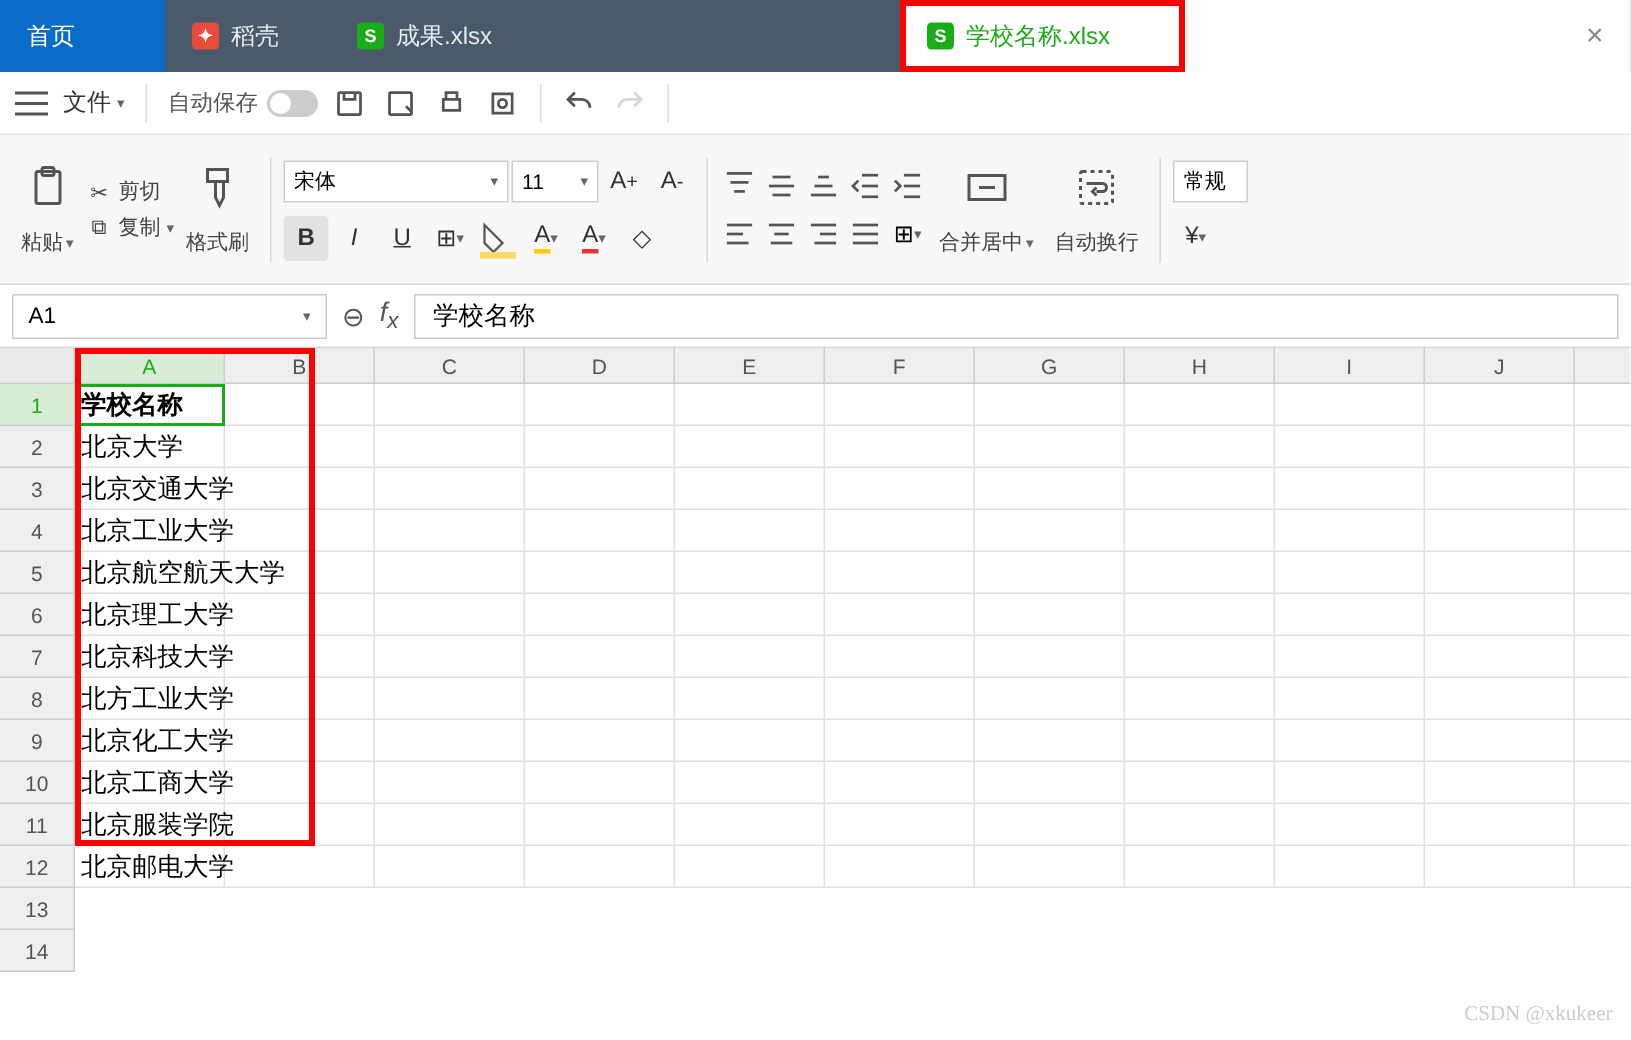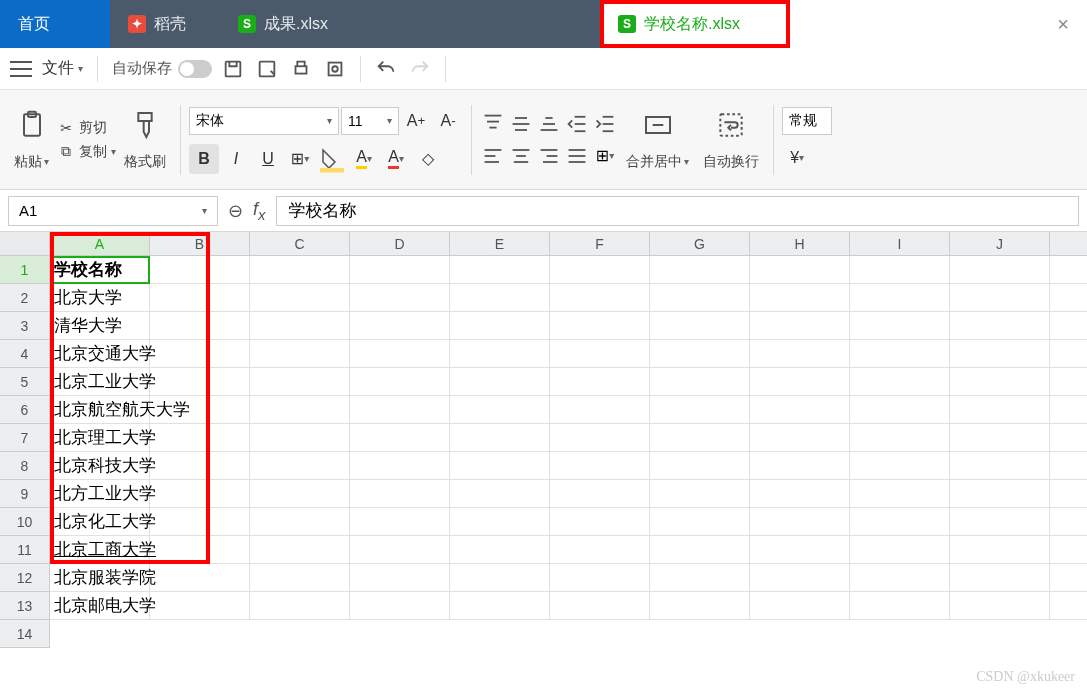--- a/index.html
+++ b/index.html
@@ -404,32 +404,20 @@
           <div class="cell" style="width: 100px;"></div>
           <div class="cell" style="width: 100px;"></div>
           <div class="cell" style="width: 100px;"></div>
           <div class="cell" style="width: 100px;"></div>
           <div class="cell" style="width: 100px;"></div>
           <div class="cell" style="width: 100px;"></div>
           <div class="cell" style="width: 100px;"></div>
           <div class="cell" style="width: 100px;"></div>
         </div>
         <div class="cell-row">
-          <div class="cell" style="width: 100px;">清华大学</div>
-          <div class="cell" style="width: 100px;"></div>
-          <div class="cell" style="width: 100px;"></div>
-          <div class="cell" style="width: 100px;"></div>
-          <div class="cell" style="width: 100px;"></div>
-          <div class="cell" style="width: 100px;"></div>
-          <div class="cell" style="width: 100px;"></div>
-          <div class="cell" style="width: 100px;"></div>
-          <div class="cell" style="width: 100px;"></div>
-          <div class="cell" style="width: 100px;"></div>
-        </div>
-        <div class="cell-row">
           <div class="cell" style="width: 100px;">北京交通大学</div>
           <div class="cell" style="width: 100px;"></div>
           <div class="cell" style="width: 100px;"></div>
           <div class="cell" style="width: 100px;"></div>
           <div class="cell" style="width: 100px;"></div>
           <div class="cell" style="width: 100px;"></div>
           <div class="cell" style="width: 100px;"></div>
           <div class="cell" style="width: 100px;"></div>
           <div class="cell" style="width: 100px;"></div>
           <div class="cell" style="width: 100px;"></div>
@@ -500,21 +488,21 @@
           <div class="cell" style="width: 100px;"></div>
           <div class="cell" style="width: 100px;"></div>
           <div class="cell" style="width: 100px;"></div>
           <div class="cell" style="width: 100px;"></div>
           <div class="cell" style="width: 100px;"></div>
           <div class="cell" style="width: 100px;"></div>
           <div class="cell" style="width: 100px;"></div>
           <div class="cell" style="width: 100px;"></div>
         </div>
         <div class="cell-row">
-          <div class="cell" style="width: 100px; text-decoration: underline;">北京工商大学</div>
+          <div class="cell" style="width: 100px;">北京工商大学</div>
           <div class="cell" style="width: 100px;"></div>
           <div class="cell" style="width: 100px;"></div>
           <div class="cell" style="width: 100px;"></div>
           <div class="cell" style="width: 100px;"></div>
           <div class="cell" style="width: 100px;"></div>
           <div class="cell" style="width: 100px;"></div>
           <div class="cell" style="width: 100px;"></div>
           <div class="cell" style="width: 100px;"></div>
           <div class="cell" style="width: 100px;"></div>
         </div>

